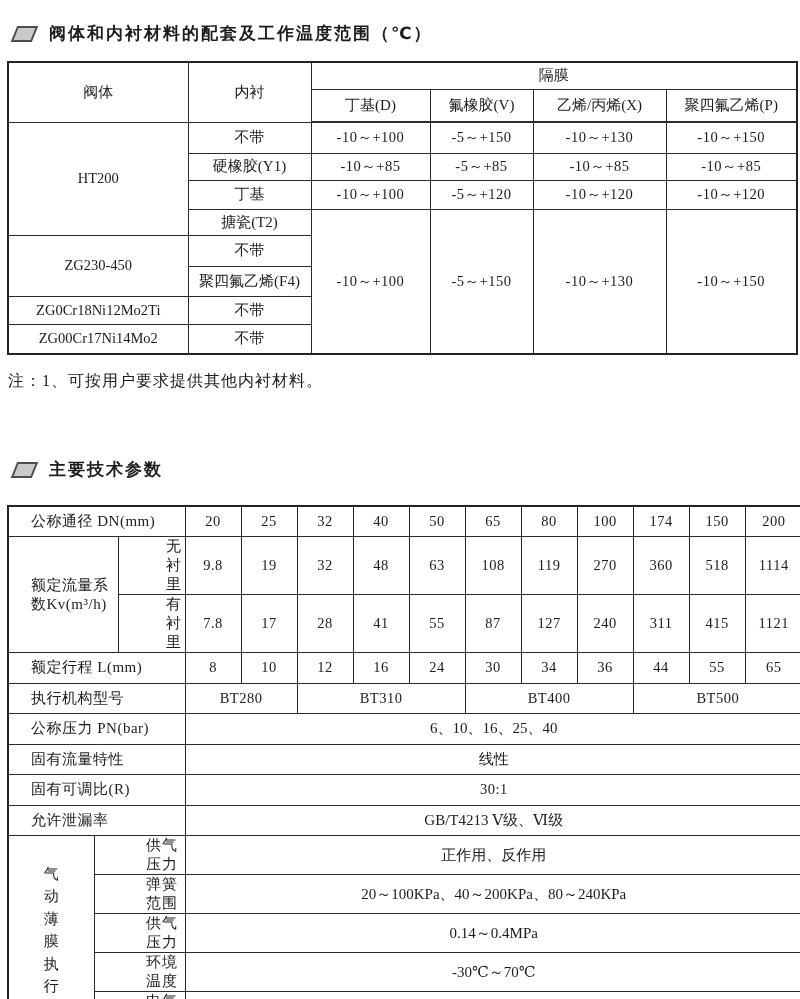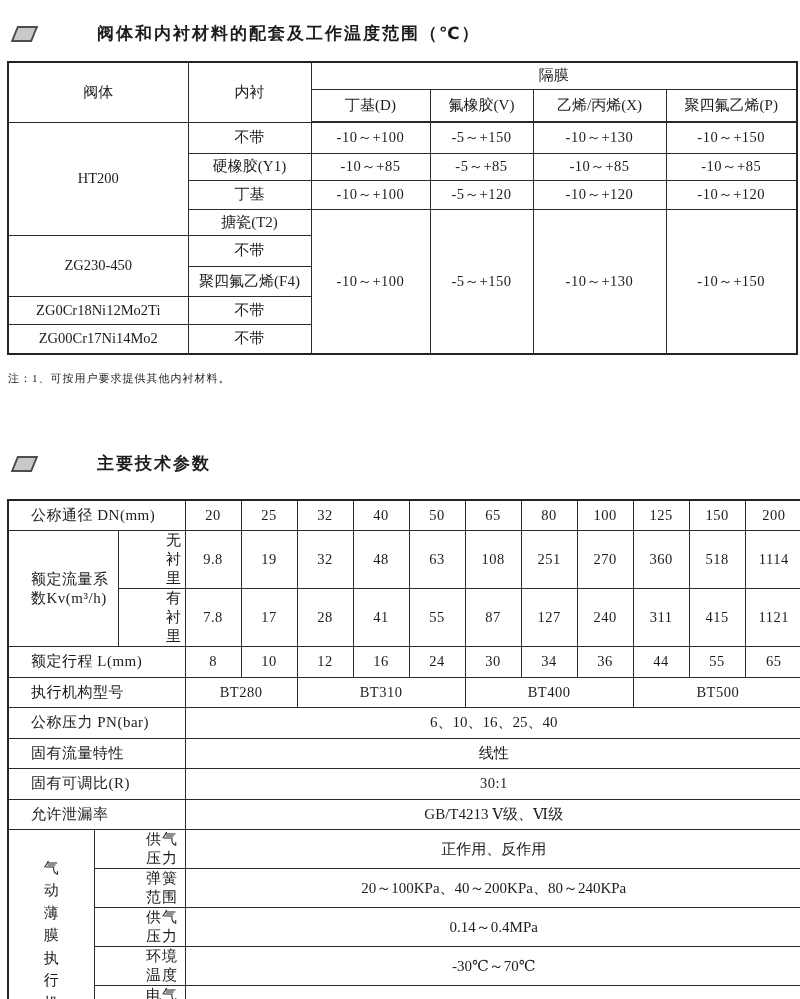--- a/index.html
+++ b/index.html
@@ -15,21 +15,21 @@
   .doc-title {
     margin: 6px 0 0 8px;
     font-family: "Liberation Sans", "DejaVu Sans", sans-serif;
     font-weight: bold; font-size: 20px; letter-spacing: 1px;
   }
 
   .section-header {
     display: flex; align-items: center;
     margin-left: 10px;
     font-family: "Liberation Sans", "DejaVu Sans", sans-serif;
-    font-size: 17px; font-weight: 600; letter-spacing: 2px; gap: 48px;
+    font-size: 17px; font-weight: 600; letter-spacing: 2px;
   }
   .sec1 { margin-top: 22px; }
   .sec2 { margin-top: 66px; }
   .para-icon {
     width: 21px; height: 16px; margin-right: 14px; margin-left: 4px;
     background: #c9c9c9; border: 2px solid #4d4d4d;
     transform: skewX(-22deg);
   }
 
   table {
@@ -43,21 +43,21 @@
     font-size: 15px; padding: 0 2px;
     overflow: hidden;
   }
   .tbl1 { margin-top: 16px; }
   .tbl1 .hdr-bottom td { border-bottom-width: 2px; margin-top: 15px; }
   .num { font-size: 14.5px; letter-spacing: 0.5px; }
   .latin { font-size: 14.5px; }
 
   .note {
     margin: 16px 0 0 8px;
-    font-size: 11px; letter-spacing: 1px;
+    font-size: 16px; letter-spacing: 1px;
   }
 
   .tbl2 { margin-top: 24px; }
   .tbl2 tr { height: 30.5px; }
   .tbl2 td.row-label { text-align: left; padding-left: 22px; letter-spacing: 0.5px; }
   .tbl2 td.sub-label { text-align: center; letter-spacing: 1px; padding-left: 47px; }
   .vertical-label {
     padding: 12px;
   }
   .vertical-label span {
@@ -173,34 +173,34 @@
       <tr>
         <td colspan="3" class="row-label">公称通径 DN(mm)</td>
         <td class="num">20</td>
         <td class="num">25</td>
         <td class="num">32</td>
         <td class="num">40</td>
         <td class="num">50</td>
         <td class="num">65</td>
         <td class="num">80</td>
         <td class="num">100</td>
-        <td class="num">125</td>
+        <td class="num">174</td>
         <td class="num">150</td>
         <td class="num">200</td>
       </tr>
       <tr>
         <td colspan="2" rowspan="2" class="row-label">额定流量系数Kv(m³/h)</td>
         <td class="sub-label">无衬里</td>
         <td class="num">9.8</td>
         <td class="num">19</td>
         <td class="num">32</td>
         <td class="num">48</td>
         <td class="num">63</td>
         <td class="num">108</td>
-        <td class="num">251</td>
+        <td class="num">119</td>
         <td class="num">270</td>
         <td class="num">360</td>
         <td class="num">518</td>
         <td class="num">1114</td>
       </tr>
       <tr>
         <td class="sub-label">有衬里</td>
         <td class="num">7.8</td>
         <td class="num">17</td>
         <td class="num">28</td>

